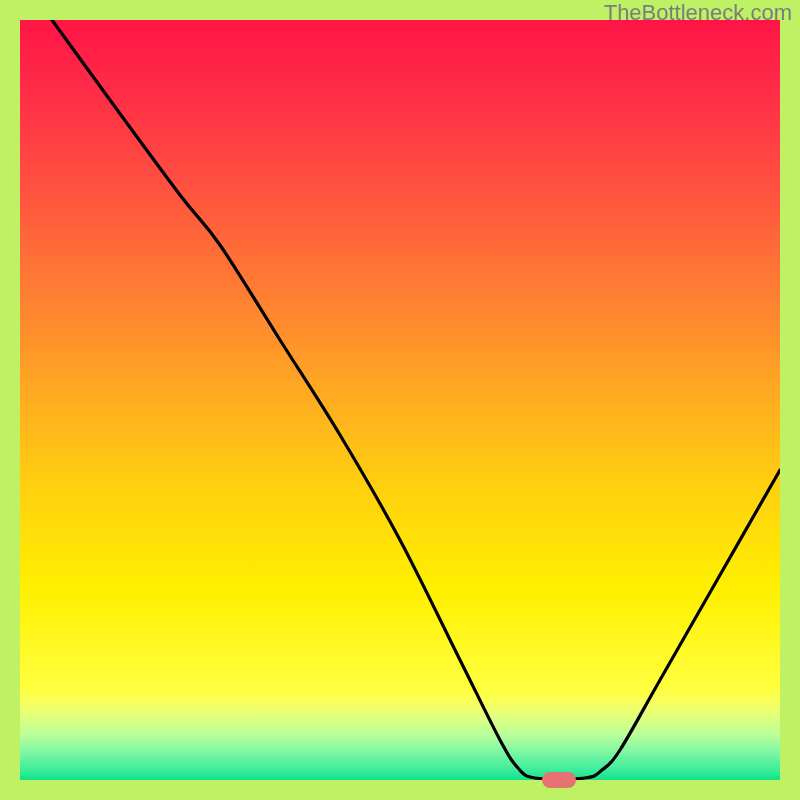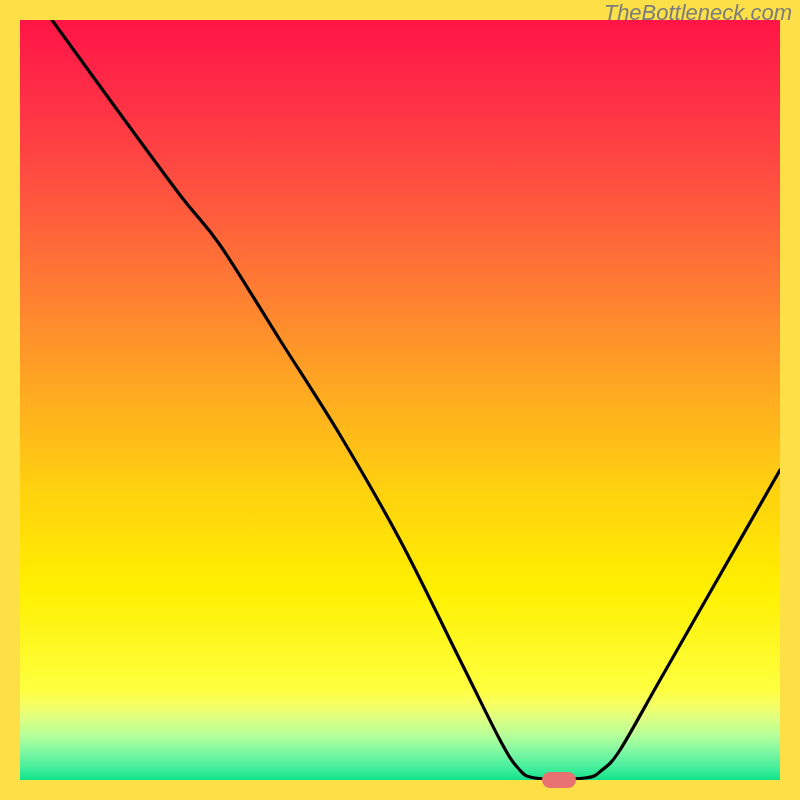--- a/index.html
+++ b/index.html
@@ -7,22 +7,21 @@
     padding: 0;
     width: 800px;
     height: 800px;
     background: #ffffff;
     overflow: hidden;
   }
   .outer {
     position: relative;
     width: 800px;
     height: 800px;
-    background: #fde047;
-    font-style: italic;
+    background: #bef264;
   }
   .gradient {
     position: absolute;
   }
   .gradient1 {
     left: 20px;
     top: 20px;
     width: 760px;
     height: 670px;
     background: linear-gradient(

